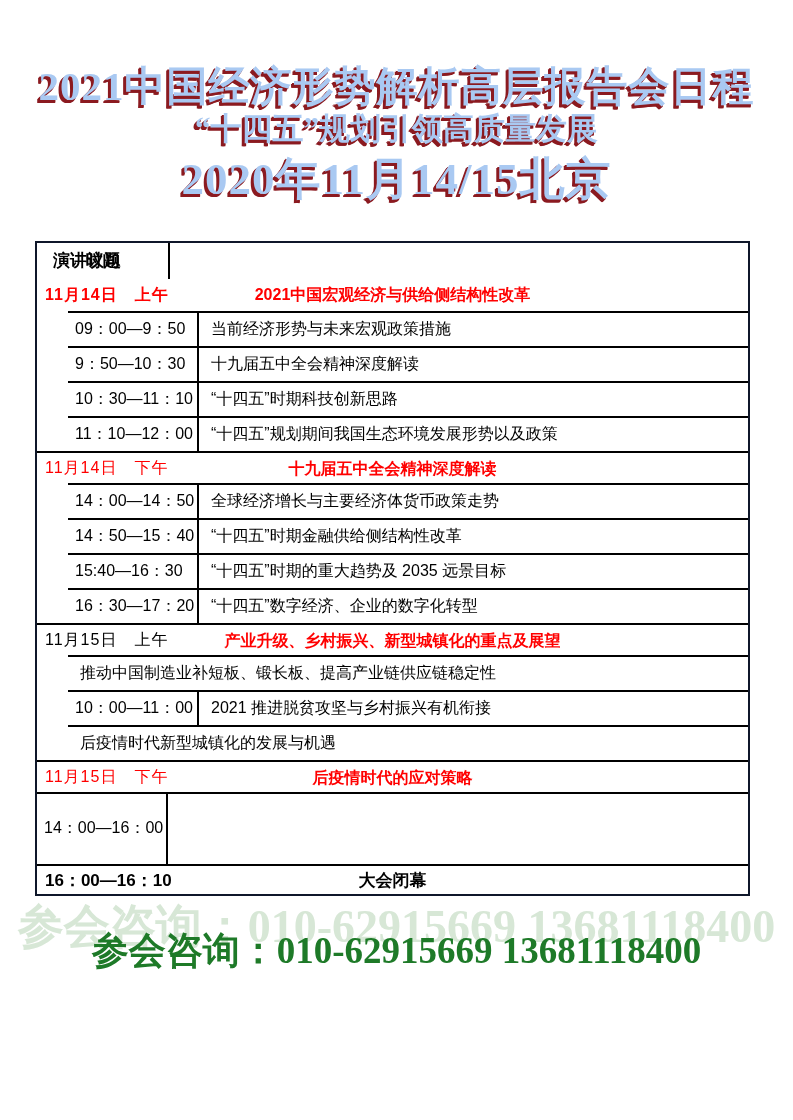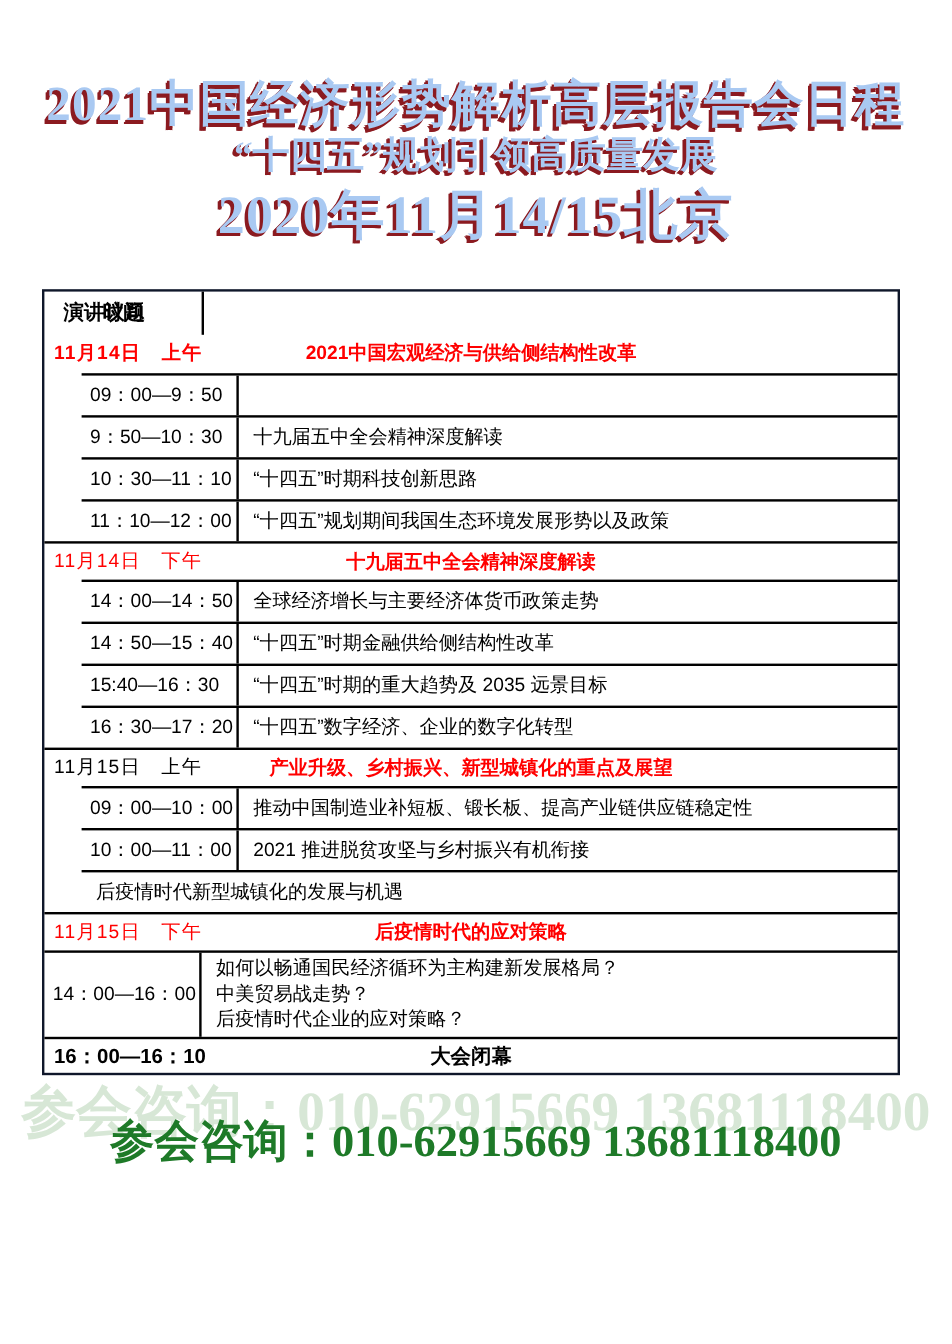--- a/index.html
+++ b/index.html
@@ -143,20 +143,21 @@
       <div class="time-head">时间</div>
       <div class="topic-head">演讲议题</div>
     </div>
     <div id="agenda-rows">
         <div class="t-row section time-red time-bold">
           <span class="sec-date">11月14日　上午</span>
           <span class="sec-topic">2021中国宏观经济与供给侧结构性改革</span>
         </div>
         <div class="t-row item">
           <div class="cell time">09：00—9：50</div>
+          <div class="cell topic">当前经济形势与未来宏观政策措施</div>
         </div>
         <div class="t-row item">
           <div class="cell time">9：50—10：30</div>
           <div class="cell topic">十九届五中全会精神深度解读</div>
         </div>
         <div class="t-row item">
           <div class="cell time">10：30—11：10</div>
           <div class="cell topic">“十四五”时期科技创新思路</div>
         </div>
         <div class="t-row item">
@@ -181,41 +182,35 @@
         </div>
         <div class="t-row item">
           <div class="cell time">16：30—17：20</div>
           <div class="cell topic">“十四五”数字经济、企业的数字化转型</div>
         </div>
         <div class="t-row section">
           <span class="sec-date">11月15日　上午</span>
           <span class="sec-topic">产业升级、乡村振兴、新型城镇化的重点及展望</span>
         </div>
         <div class="t-row item">
-          <div class="cell time">09：00—10：00</div>
           <div class="cell topic">推动中国制造业补短板、锻长板、提高产业链供应链稳定性</div>
         </div>
         <div class="t-row item">
           <div class="cell time">10：00—11：00</div>
           <div class="cell topic">2021 推进脱贫攻坚与乡村振兴有机衔接</div>
         </div>
         <div class="t-row item">
           <div class="cell topic">后疫情时代新型城镇化的发展与机遇</div>
         </div>
         <div class="t-row section time-red">
           <span class="sec-date">11月15日　下午</span>
           <span class="sec-topic">后疫情时代的应对策略</span>
         </div>
         <div class="t-row multi">
           <div class="cell time">14：00—16：00</div>
-          <div class="cell topic multi-lines">
-            <div class="topic-line">如何以畅通国民经济循环为主构建新发展格局？</div>
-            <div class="topic-line">中美贸易战走势？</div>
-            <div class="topic-line">后疫情时代企业的应对策略？</div>
-          </div>
         </div>
         <div class="t-row closing">
           <span class="close-time">16：00—16：10</span>
           <span class="close-topic">大会闭幕</span>
         </div>
       </div>
   </div>
 
   <div class="footer">
     <div class="footer-ghost">参会咨询：010-62915669  13681118400</div>

